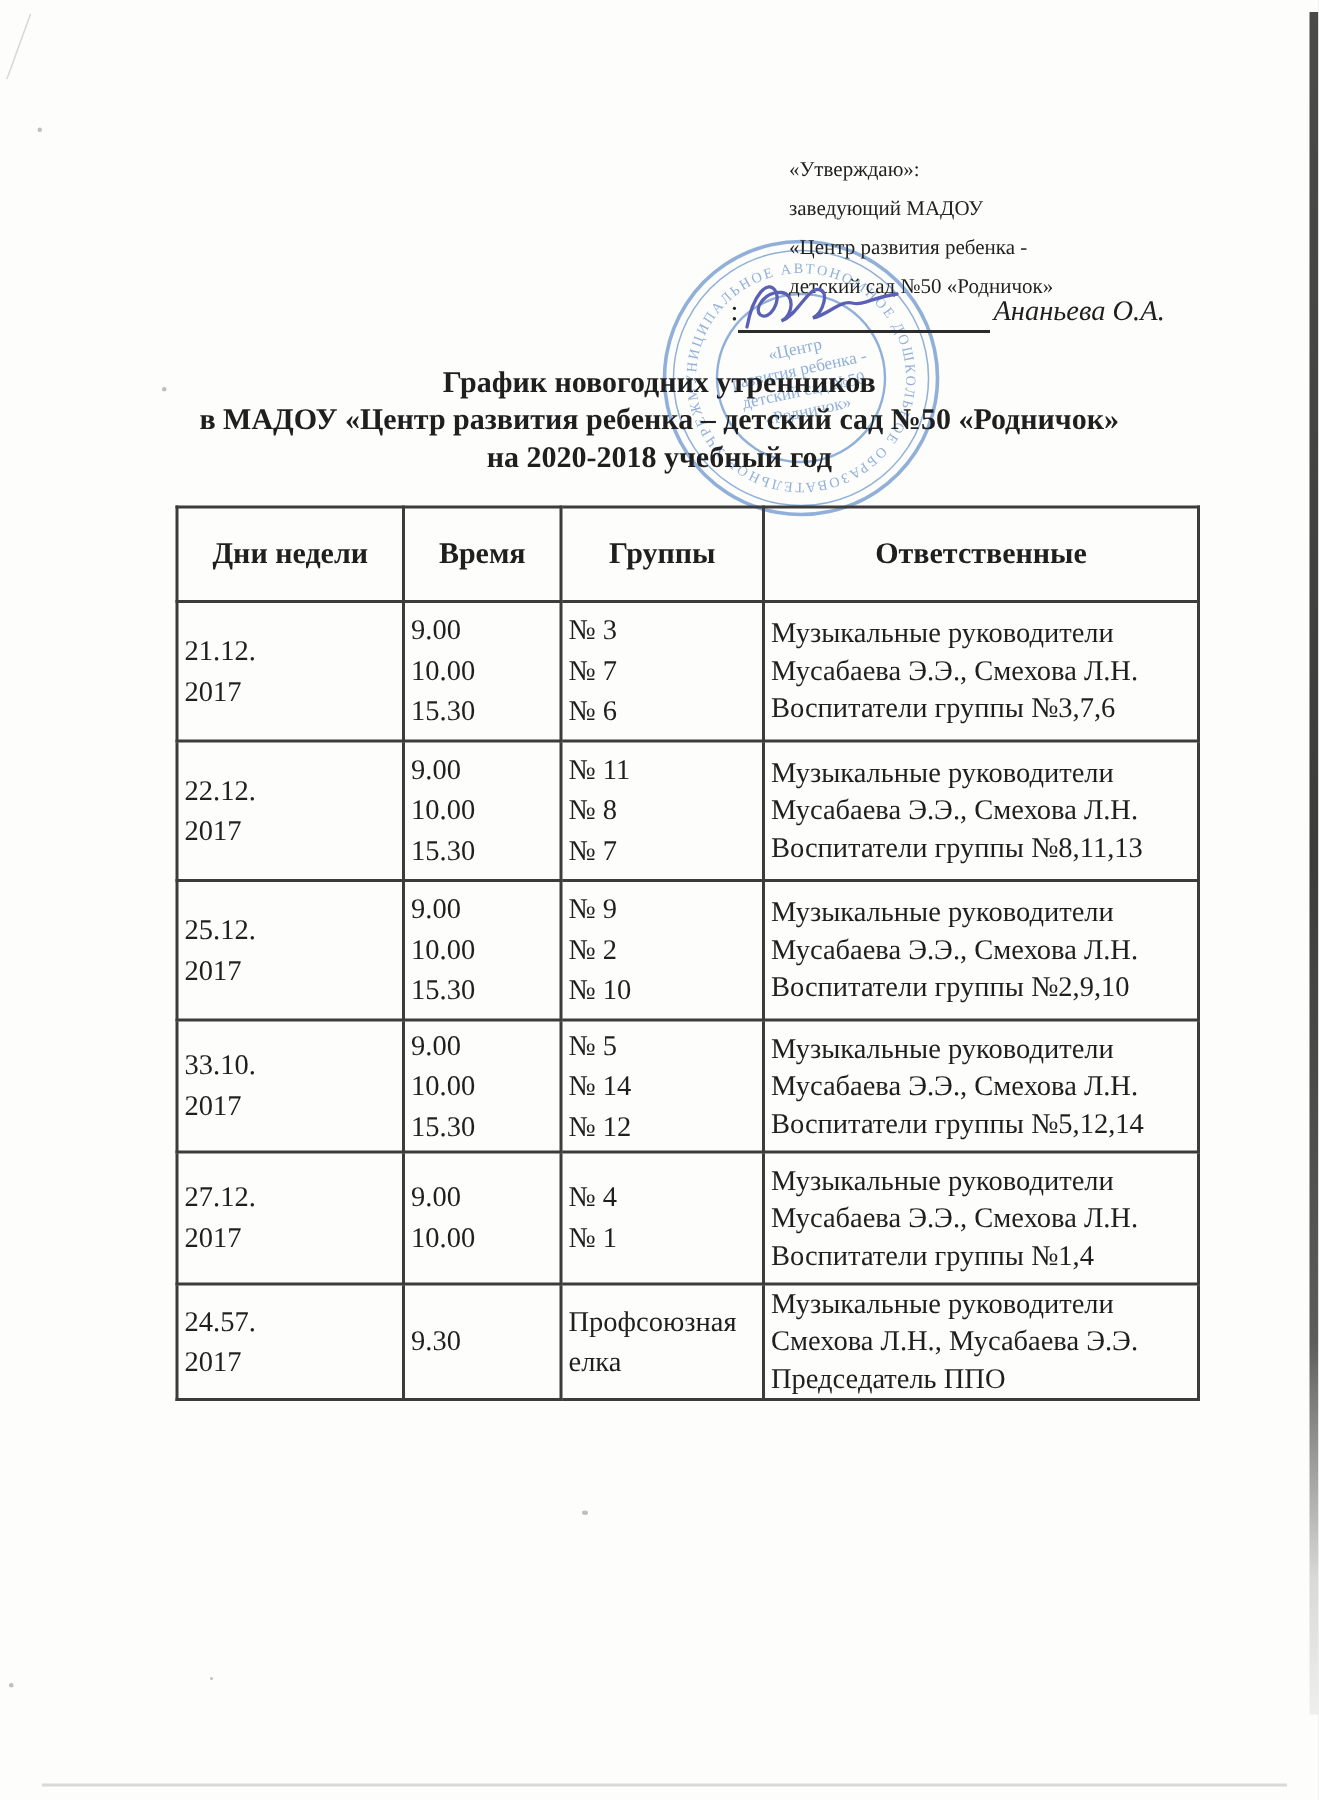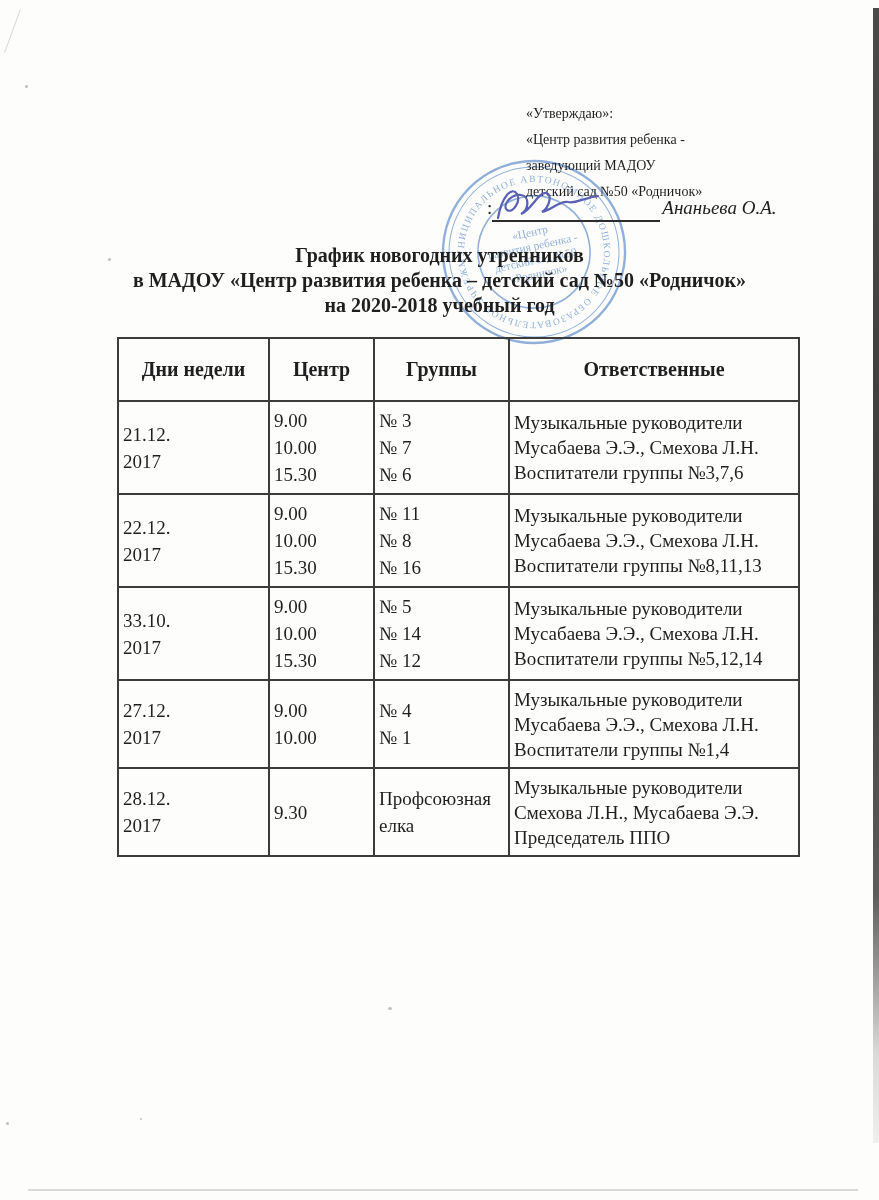--- a/index.html
+++ b/index.html
@@ -113,22 +113,22 @@
     <g fill="#7aa0d2" font-size="11.5" text-anchor="middle" font-family="Liberation Serif, serif">
       <text x="98" y="82">«Центр</text>
       <text x="98" y="96">развития ребенка -</text>
       <text x="98" y="110">детский сад №50</text>
       <text x="98" y="124">«Родничок»</text>
     </g>
   </svg>
 
   <div class="approval">
     <div>«Утверждаю»:</div>
+    <div>заведующий МАДОУ</div>
     <div>«Центр развития ребенка  -</div>
-    <div>заведующий МАДОУ</div>
     <div>детский сад №50 «Родничок»</div>
   </div>
 
   <div class="sig-row">
     <span class="sig-prefix">:</span>
     <span class="sig-underline"></span>
     <span class="sig-name">Ананьева О.А.</span>
   </div>
 
   <svg class="sig-ink" width="110" height="44" viewBox="0 0 110 44">
@@ -145,21 +145,21 @@
   <table class="schedule">
     <colgroup>
       <col style="width:151px">
         <col style="width:105px">
         <col style="width:135px">
         <col style="width:290px">
     </colgroup>
     <thead>
       <tr>
         <th>Дни недели</th>
-        <th>Центр</th>
+        <th>Время</th>
         <th>Группы</th>
         <th>Ответственные</th>
       </tr>
     </thead>
     <tbody>
       <tr>
         <td class="c-date">21.12.
 2017</td>
         <td class="c-time">9.00
 10.00
@@ -172,24 +172,37 @@
 Воспитатели группы №3,7,6</td>
       </tr>
       <tr>
         <td class="c-date">22.12.
 2017</td>
         <td class="c-time">9.00
 10.00
 15.30</td>
         <td class="c-groups">№ 11
 № 8
-№ 16</td>
+№ 7</td>
         <td class="c-resp">Музыкальные руководители
 Мусабаева Э.Э., Смехова Л.Н.
 Воспитатели группы №8,11,13</td>
+      </tr>
+      <tr>
+        <td class="c-date">25.12.
+2017</td>
+        <td class="c-time">9.00
+10.00
+15.30</td>
+        <td class="c-groups">№ 9
+№ 2
+№ 10</td>
+        <td class="c-resp">Музыкальные руководители
+Мусабаева Э.Э., Смехова Л.Н.
+Воспитатели группы №2,9,10</td>
       </tr>
       <tr>
         <td class="c-date">33.10.
 2017</td>
         <td class="c-time">9.00
 10.00
 15.30</td>
         <td class="c-groups">№ 5
 № 14
 № 12</td>
@@ -202,21 +215,21 @@
 2017</td>
         <td class="c-time">9.00
 10.00</td>
         <td class="c-groups">№ 4
 № 1</td>
         <td class="c-resp">Музыкальные руководители
 Мусабаева Э.Э., Смехова Л.Н.
 Воспитатели группы №1,4</td>
       </tr>
       <tr>
-        <td class="c-date">28.12.
+        <td class="c-date">24.57.
 2017</td>
         <td class="c-time">9.30</td>
         <td class="c-groups">Профсоюзная
 елка</td>
         <td class="c-resp">Музыкальные руководители
 Смехова Л.Н., Мусабаева Э.Э.
 Председатель ППО</td>
       </tr>
     </tbody>
   </table>

